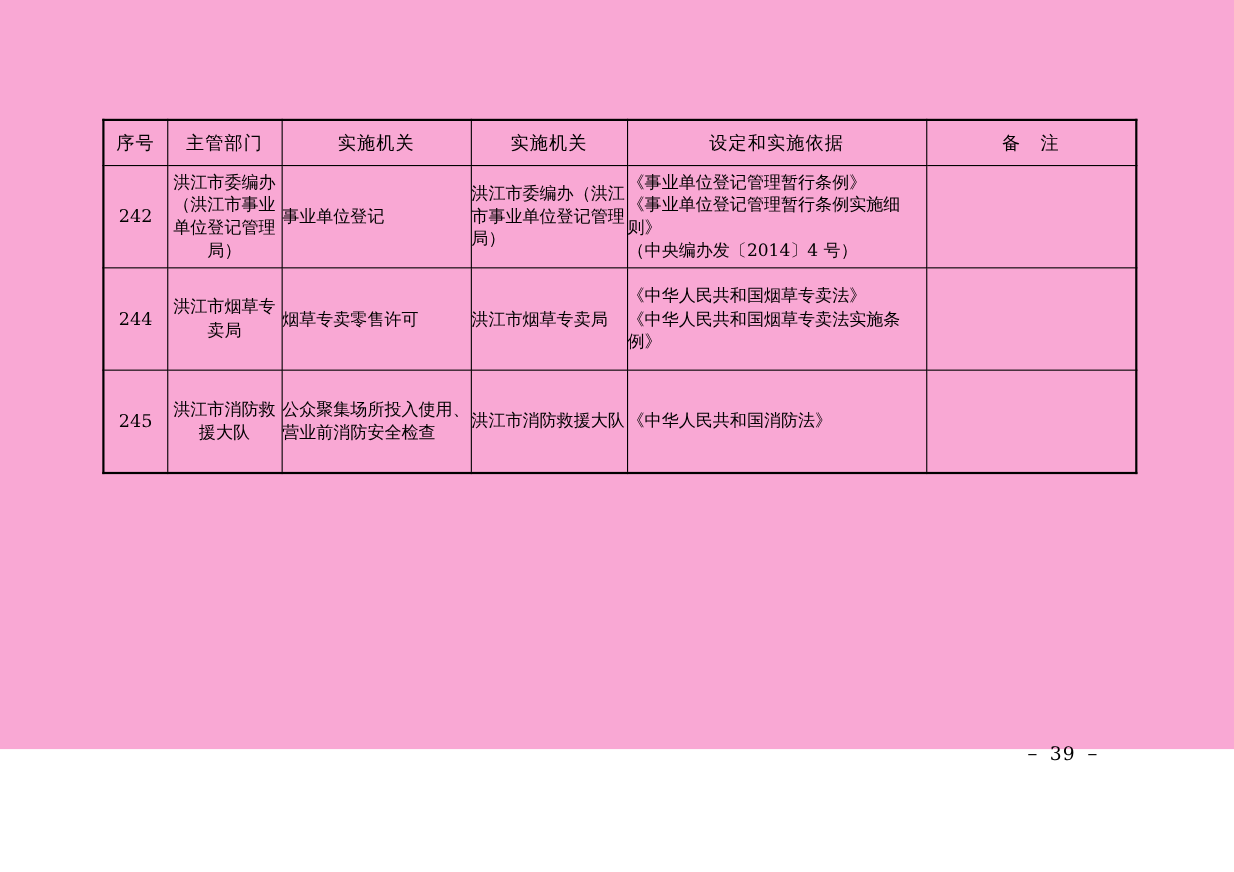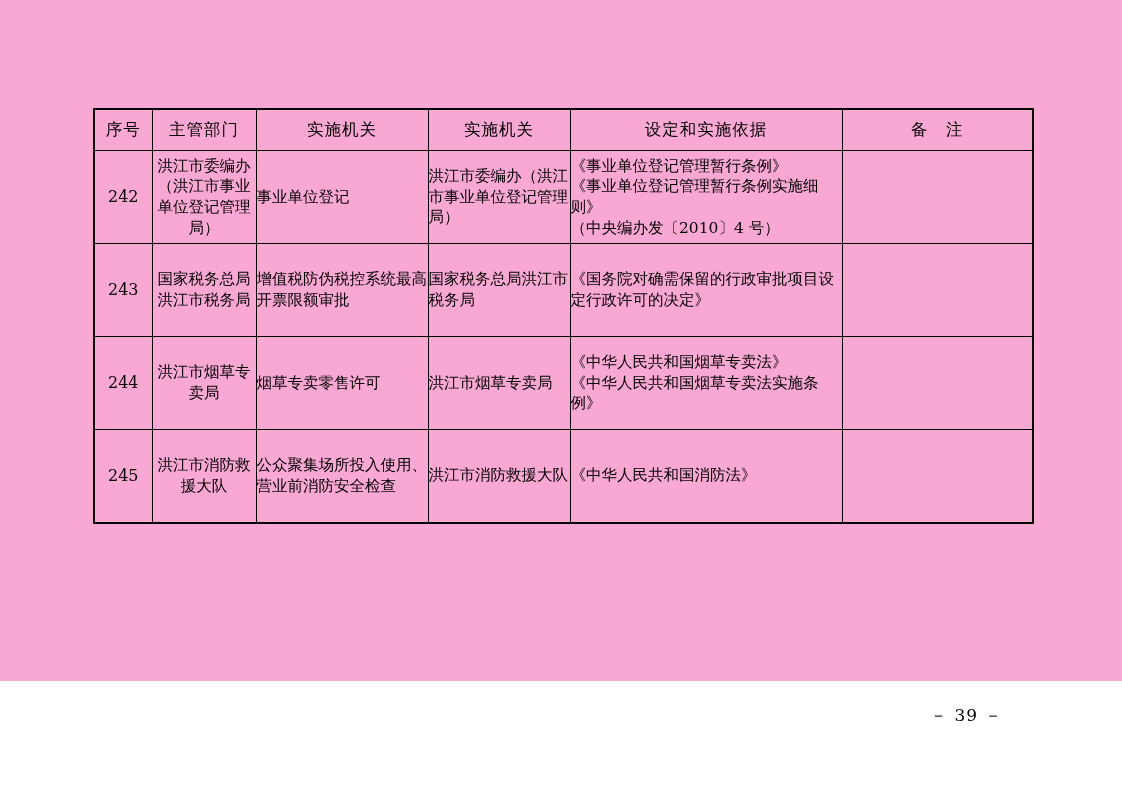--- a/index.html
+++ b/index.html
@@ -72,21 +72,21 @@
   .c-left { text-align: left; }
   .c-no {
     text-align: center;
     font-size: 16px;
   }
   .nowrapish { white-space: pre-line; }
 
   .page-number {
     position: absolute;
     left: 930px;
-    top: 704px;
+    top: 674px;
     width: 120px;
     text-align: left;
     font-size: 17px;
     font-family: "DejaVu Serif", "Liberation Serif", serif;
     letter-spacing: 1px;
   }
 </style>
 </head>
 <body>
 
@@ -125,29 +125,21 @@
         </tr>
       </thead>
       <tbody>
         <tr>
           <td class="cell c-no">242</td>
           <td class="cell c-center">洪江市委编办（洪江市事业单位登记管理局）</td>
           <td class="cell c-left">事业单位登记</td>
           <td class="cell c-left">洪江市委编办（洪江市事业单位登记管理局）</td>
           <td class="cell c-left nowrapish">《事业单位登记管理暂行条例》
 《事业单位登记管理暂行条例实施细则》
-（中央编办发〔2010〕4 号）</td>
-          <td class="cell c-left"></td>
-        </tr>
-        <tr>
-          <td class="cell c-no">243</td>
-          <td class="cell c-center">国家税务总局洪江市税务局</td>
-          <td class="cell c-left">增值税防伪税控系统最高开票限额审批</td>
-          <td class="cell c-left">国家税务总局洪江市税务局</td>
-          <td class="cell c-left nowrapish">《国务院对确需保留的行政审批项目设定行政许可的决定》</td>
+（中央编办发〔2014〕4 号）</td>
           <td class="cell c-left"></td>
         </tr>
         <tr>
           <td class="cell c-no">244</td>
           <td class="cell c-center">洪江市烟草专卖局</td>
           <td class="cell c-left">烟草专卖零售许可</td>
           <td class="cell c-left">洪江市烟草专卖局</td>
           <td class="cell c-left nowrapish">《中华人民共和国烟草专卖法》
 《中华人民共和国烟草专卖法实施条例》</td>
           <td class="cell c-left"></td>

